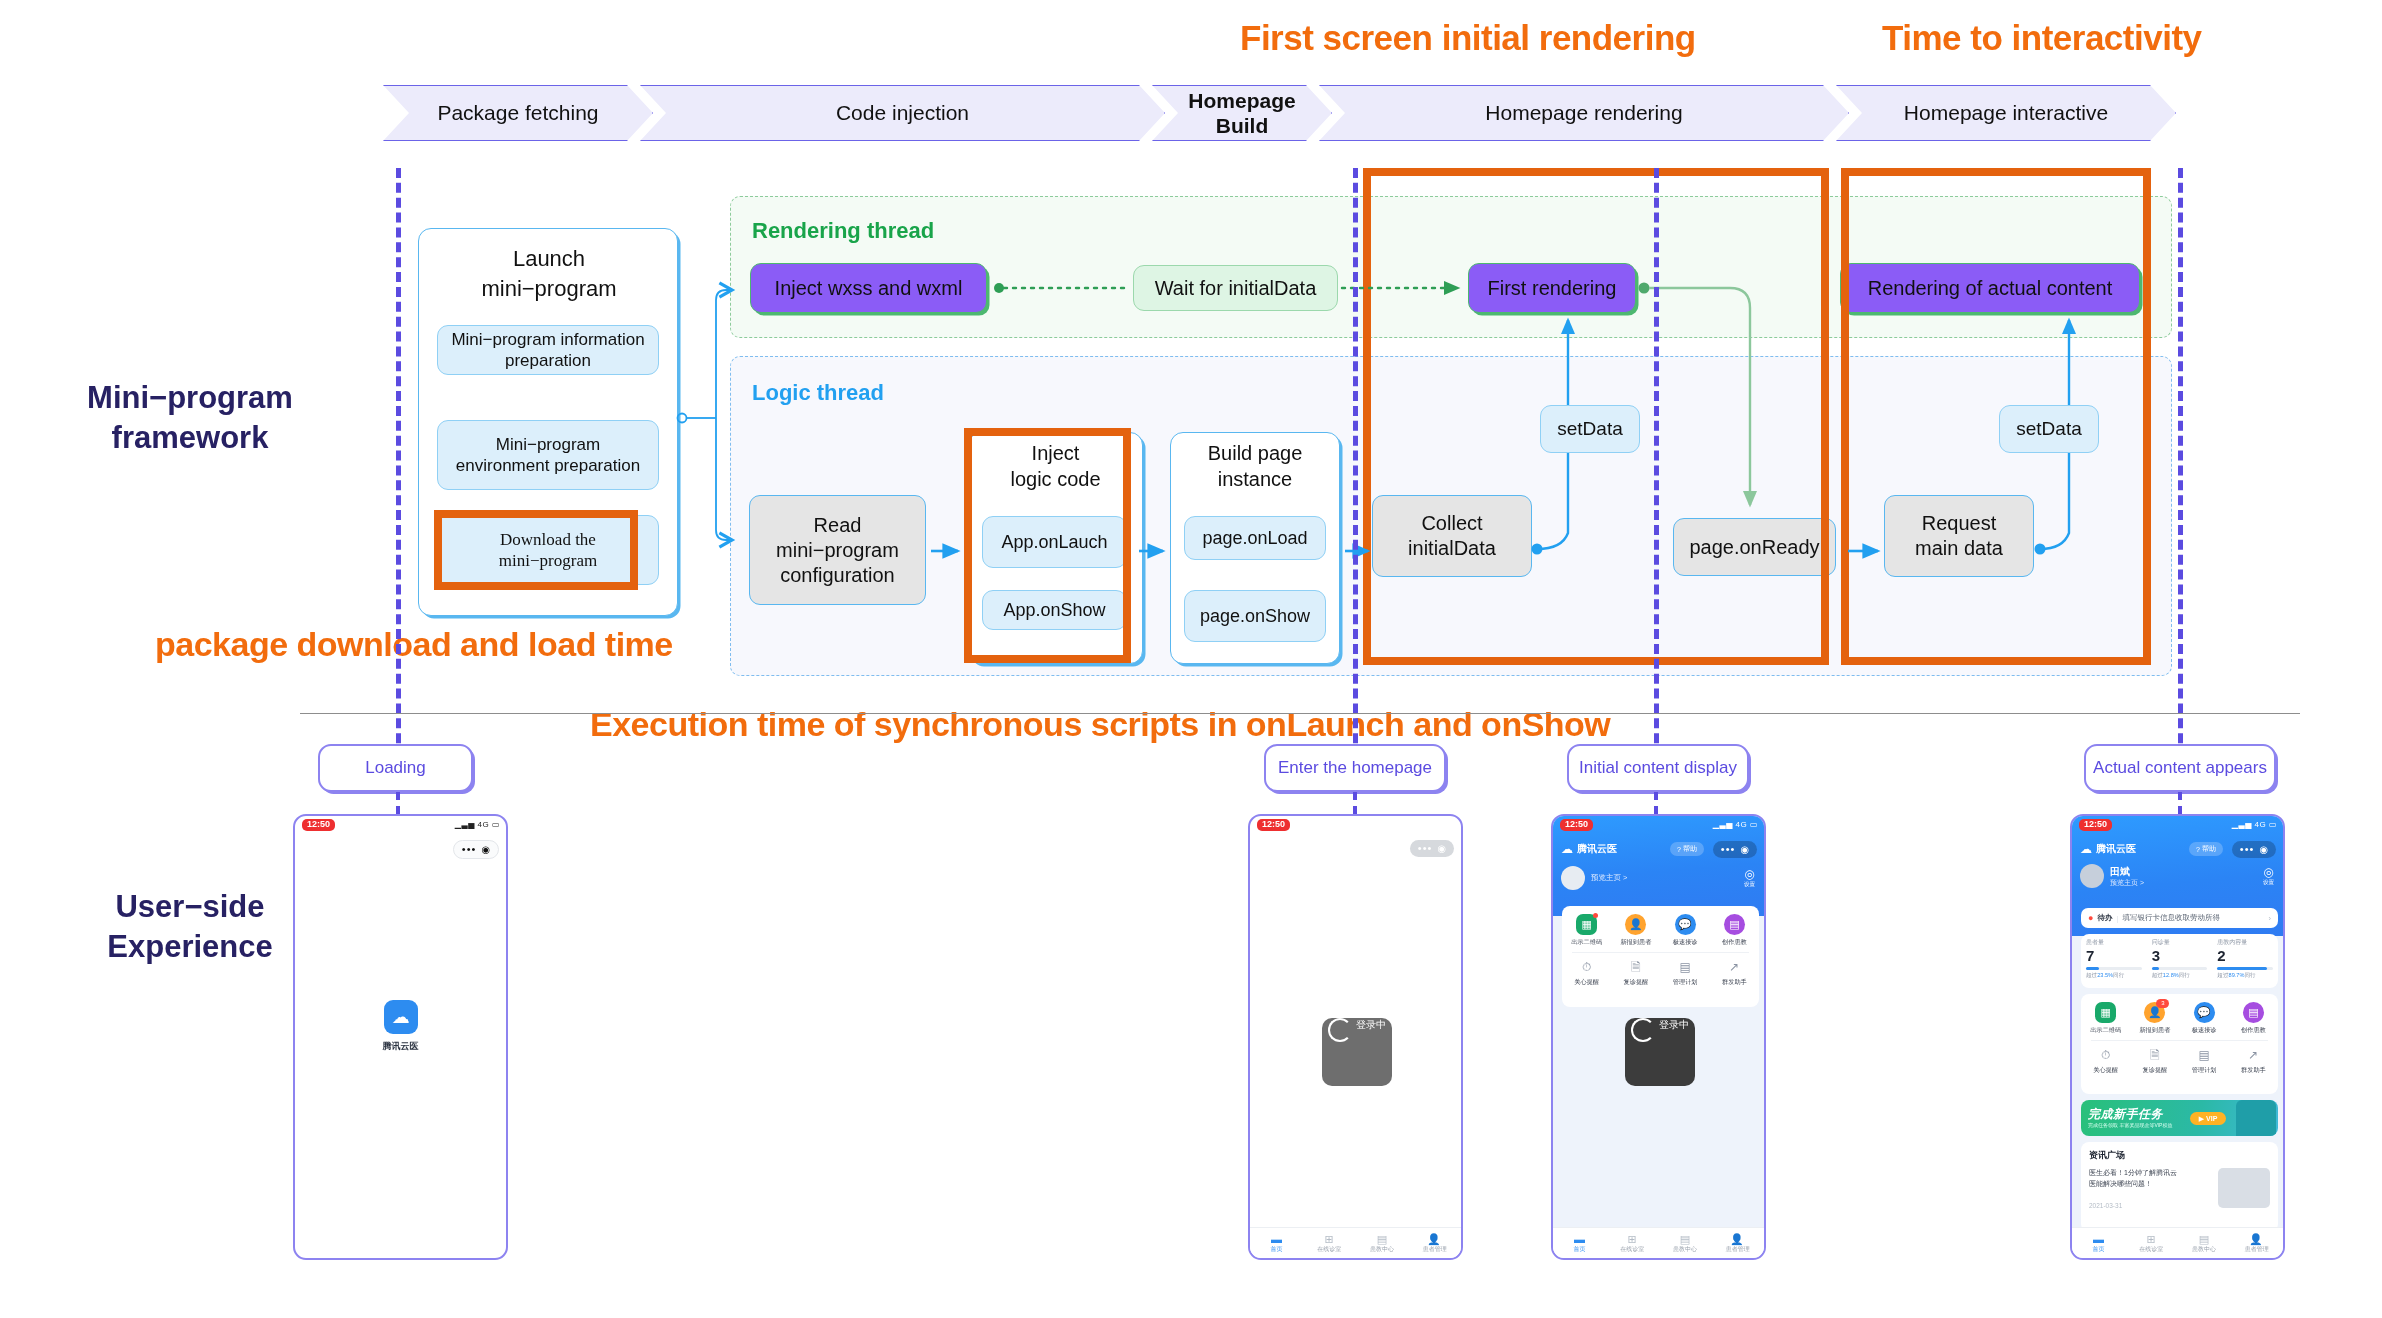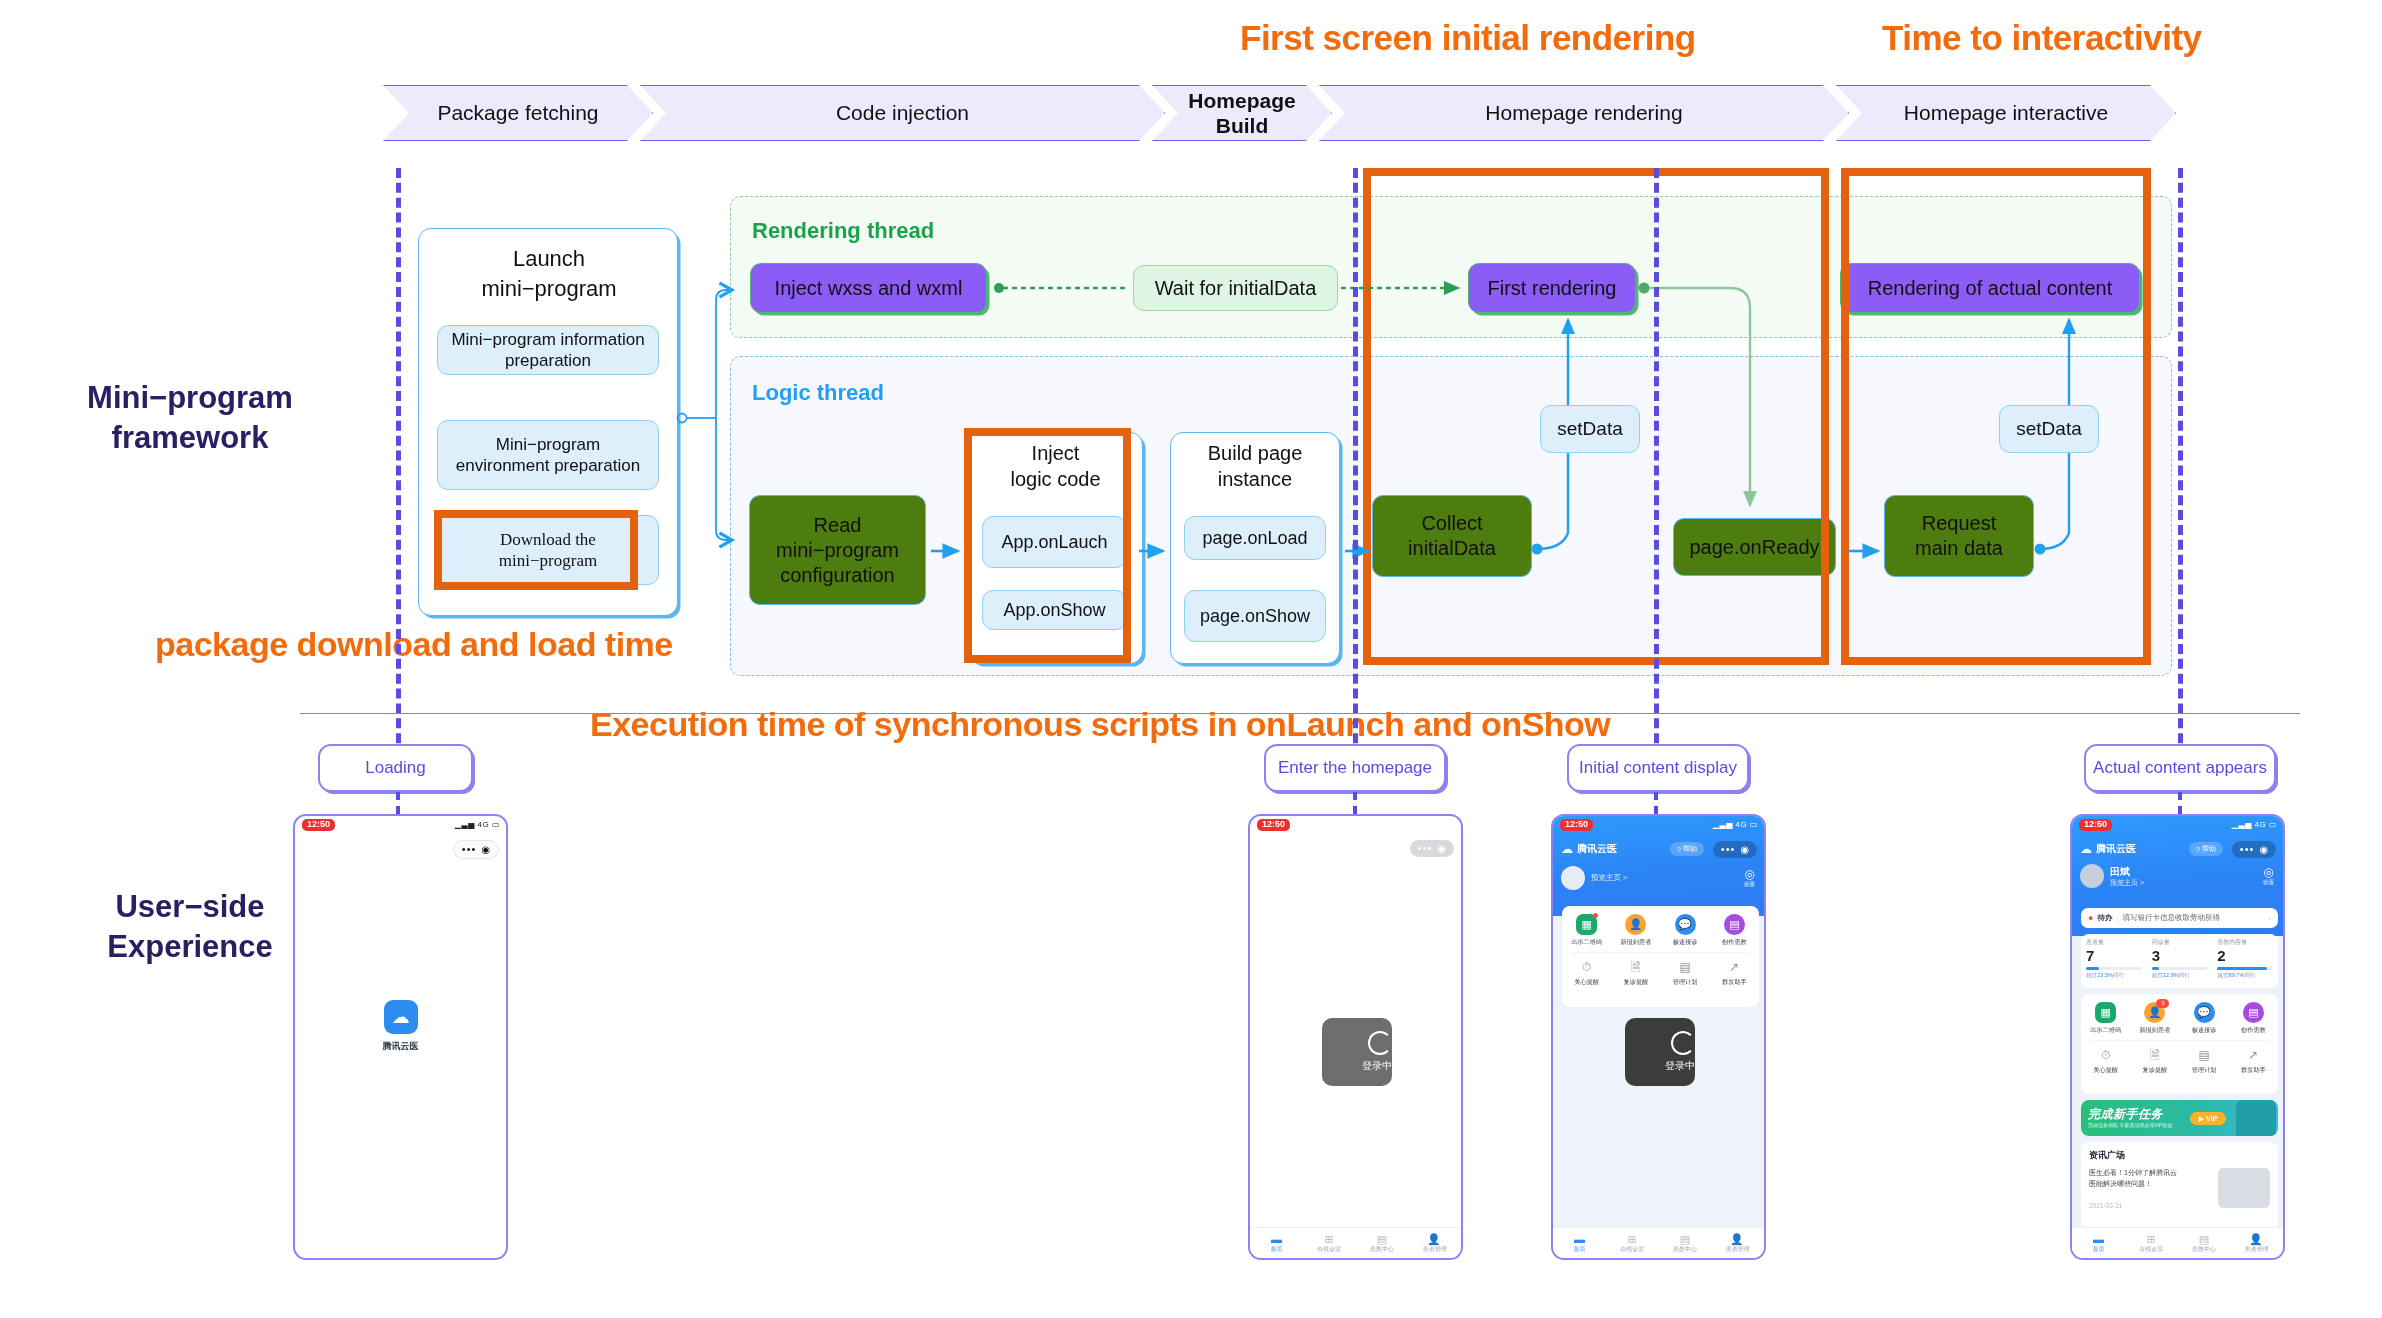--- a/index.html
+++ b/index.html
@@ -26,21 +26,21 @@
   .thread-label.green{color:#19A44A;}
   .thread-label.blue{color:#22A0F0;}
 
   
   .node{position:absolute;box-sizing:border-box;display:flex;align-items:center;
         justify-content:center;text-align:center;border-radius:11px;font-size:20px;
         line-height:1.25;color:#111;background:#8b5cf6;}
   .node.green{border:1.8px solid #4DB870;box-shadow:3px 3px 0 -0.5px #4DB870;}
   .node.greenfill{border:1.5px solid #9BD8AC;background:#DEF5E4;box-shadow:none;}
   .node.lightblue{border:1.5px solid #8FD0F5;background:#DCEFFB;box-shadow:none;}
-  .node.plain{border:1.6px solid #59B7F0;background:#4d7c0f;box-shadow:none;}
+  .node.plain{border:1.6px solid #59B7F0;background:#e5e5e5;box-shadow:none;}
 
   .group-box{position:absolute;box-sizing:border-box;border:1.8px solid #59B7F0;
              border-radius:13px;background:#fff;box-shadow:3px 3px 0 -0.5px #59B7F0;}
 
   
   .hl{position:absolute;box-sizing:border-box;border:8px solid #E4620E;pointer-events:none;}
 
   
   .vline{position:absolute;width:0;border-left:5px dashed #5B4BE0;}
 
@@ -59,21 +59,21 @@
   .ph-caps{position:absolute;border-radius:11px;display:flex;align-items:center;
            justify-content:center;gap:5px;}
   .ph-dots{font-size:11px;letter-spacing:1px;line-height:1;}
   .ph-tabbar{position:absolute;left:0;bottom:0;width:100%;height:30px;border-top:1px solid #eceff3;
              display:flex;align-items:center;background:#fff;}
   .ph-tab{flex:1;text-align:center;font-size:6px;color:#9aa2ad;line-height:1.25;}
   .ph-tab .ic{display:block;font-size:11px;line-height:13px;color:#b4bcc6;}
   .ph-tab.active{color:#2d8cf0;}
   .ph-tab.active .ic{color:#2d8cf0;}
   .ph-loading{position:absolute;background:#6E6E6E;border-radius:10px;
-              display:flex;flex-direction:column;align-items:flex-end;justify-content:center;
+              display:flex;align-items:flex-start;justify-content:center;
               color:#fff;font-size:10px;gap:4px;}
   .spinner{width:20px;height:20px;border:2.5px solid #fff;border-right-color:transparent;
            border-radius:50%;}
   .ph-head-blue{position:absolute;left:0;top:0;width:100%;
         background:linear-gradient(175deg,#2E9BFF 0%,#2B84F5 55%,#2F7BF2 100%);}
   .brandrow{position:absolute;left:8px;display:flex;align-items:center;gap:4px;
             color:#fff;font-size:10px;font-weight:bold;}
   .helpchip{position:absolute;border-radius:9px;background:rgba(255,255,255,0.22);
             color:#fff;font-size:7px;display:flex;align-items:center;justify-content:center;gap:2px;}
   .card{position:absolute;background:#fff;border-radius:8px;box-sizing:border-box;}

